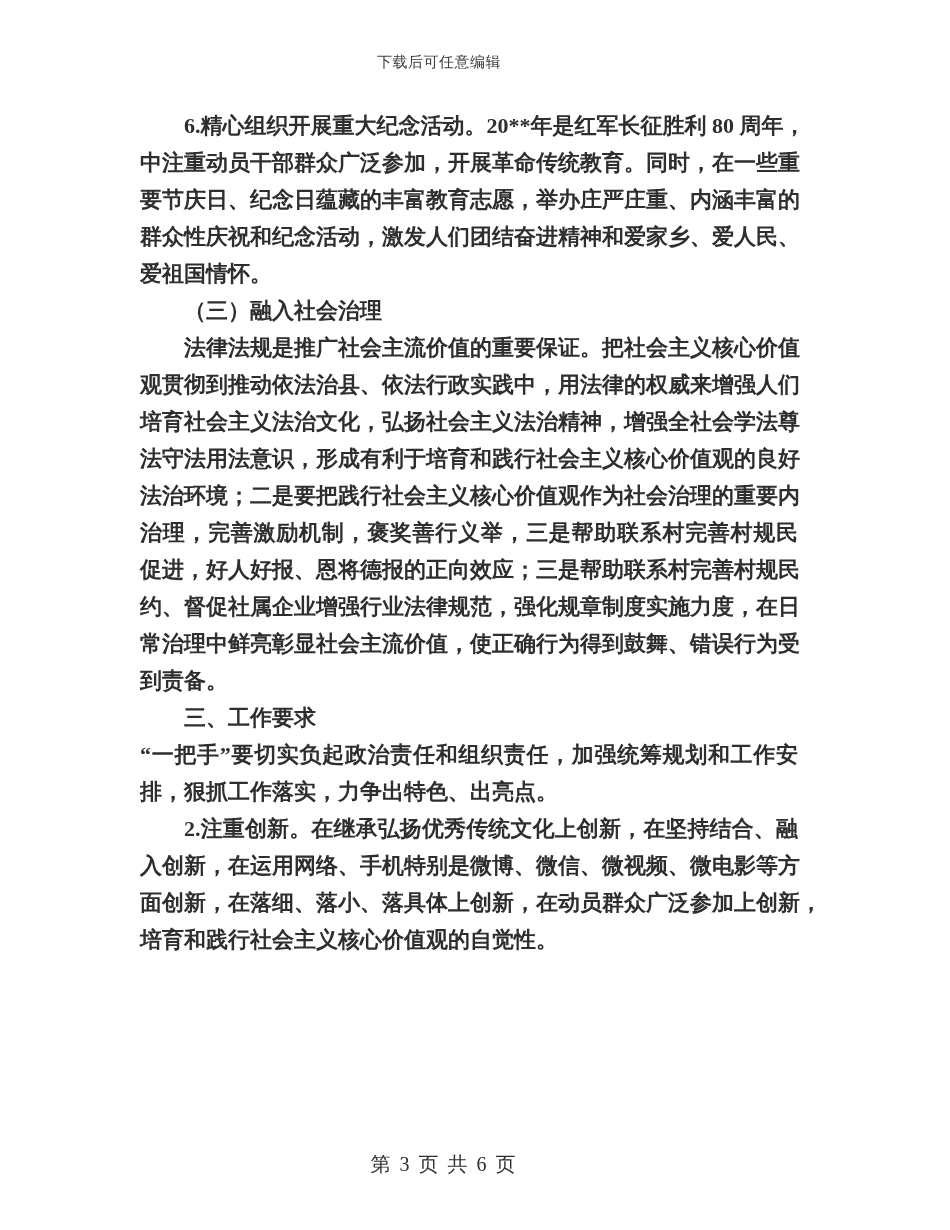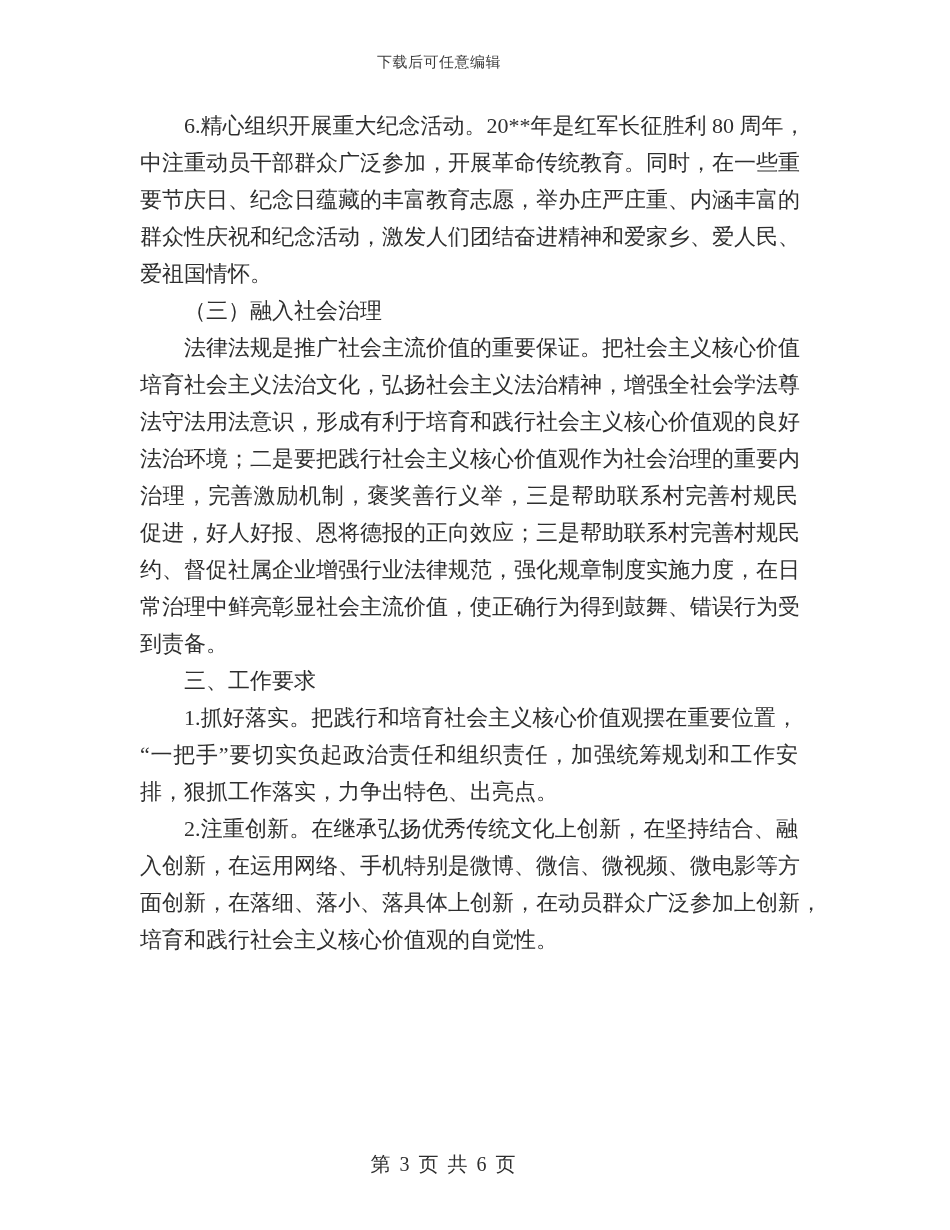--- a/index.html
+++ b/index.html
@@ -37,20 +37,21 @@
     padding: 0;
   }
   .line {
     font-size: 22px;
     line-height: 37px;
     height: 37px;
     text-align: justify;
     text-align-last: justify;
     overflow: visible;
     white-space: nowrap;
+    font-weight: bold;
   }
   .line.indent {
     padding-left: 44px;
   }
   .line.end {
     text-align: center;
     text-align-last: left;
   }
   .line.hang {
     margin-right: -24px;
@@ -78,34 +79,34 @@
       <div class="line">中注重动员干部群众广泛参加，开展革命传统教育。同时，在一些重</div>
       <div class="line">要节庆日、纪念日蕴藏的丰富教育志愿，举办庄严庄重、内涵丰富的</div>
       <div class="line">群众性庆祝和纪念活动，激发人们团结奋进精神和爱家乡、爱人民、</div>
       <div class="line end">爱祖国情怀。</div>
     </div>
     <div class="paragraph">
       <div class="line indent end">（三）融入社会治理</div>
     </div>
     <div class="paragraph">
       <div class="line indent">法律法规是推广社会主流价值的重要保证。把社会主义核心价值</div>
+      <div class="line">观贯彻到推动依法治县、依法行政实践中，用法律的权威来增强人们</div>
       <div class="line">培育社会主义法治文化，弘扬社会主义法治精神，增强全社会学法尊</div>
       <div class="line">法守法用法意识，形成有利于培育和践行社会主义核心价值观的良好</div>
       <div class="line">法治环境；二是要把践行社会主义核心价值观作为社会治理的重要内</div>
       <div class="line">治理，完善激励机制，褒奖善行义举，三是帮助联系村完善村规民</div>
       <div class="line">促进，好人好报、恩将德报的正向效应；三是帮助联系村完善村规民</div>
       <div class="line">约、督促社属企业增强行业法律规范，强化规章制度实施力度，在日</div>
       <div class="line">常治理中鲜亮彰显社会主流价值，使正确行为得到鼓舞、错误行为受</div>
       <div class="line end">到责备。</div>
     </div>
     <div class="paragraph">
       <div class="line indent end">三、工作要求</div>
     </div>
     <div class="paragraph">
-      <div class="line indent">1.抓好落实。把践行和培育社会主义核心价值观摆在重要位置，</div>
       <div class="line">“一把手”要切实负起政治责任和组织责任，加强统筹规划和工作安</div>
       <div class="line end">排，狠抓工作落实，力争出特色、出亮点。</div>
     </div>
     <div class="paragraph">
       <div class="line indent">2.注重创新。在继承弘扬优秀传统文化上创新，在坚持结合、融</div>
       <div class="line">入创新，在运用网络、手机特别是微博、微信、微视频、微电影等方</div>
       <div class="line hang">面创新，在落细、落小、落具体上创新，在动员群众广泛参加上创新，</div>
       <div class="line end">培育和践行社会主义核心价值观的自觉性。</div>
     </div>
   </div>

